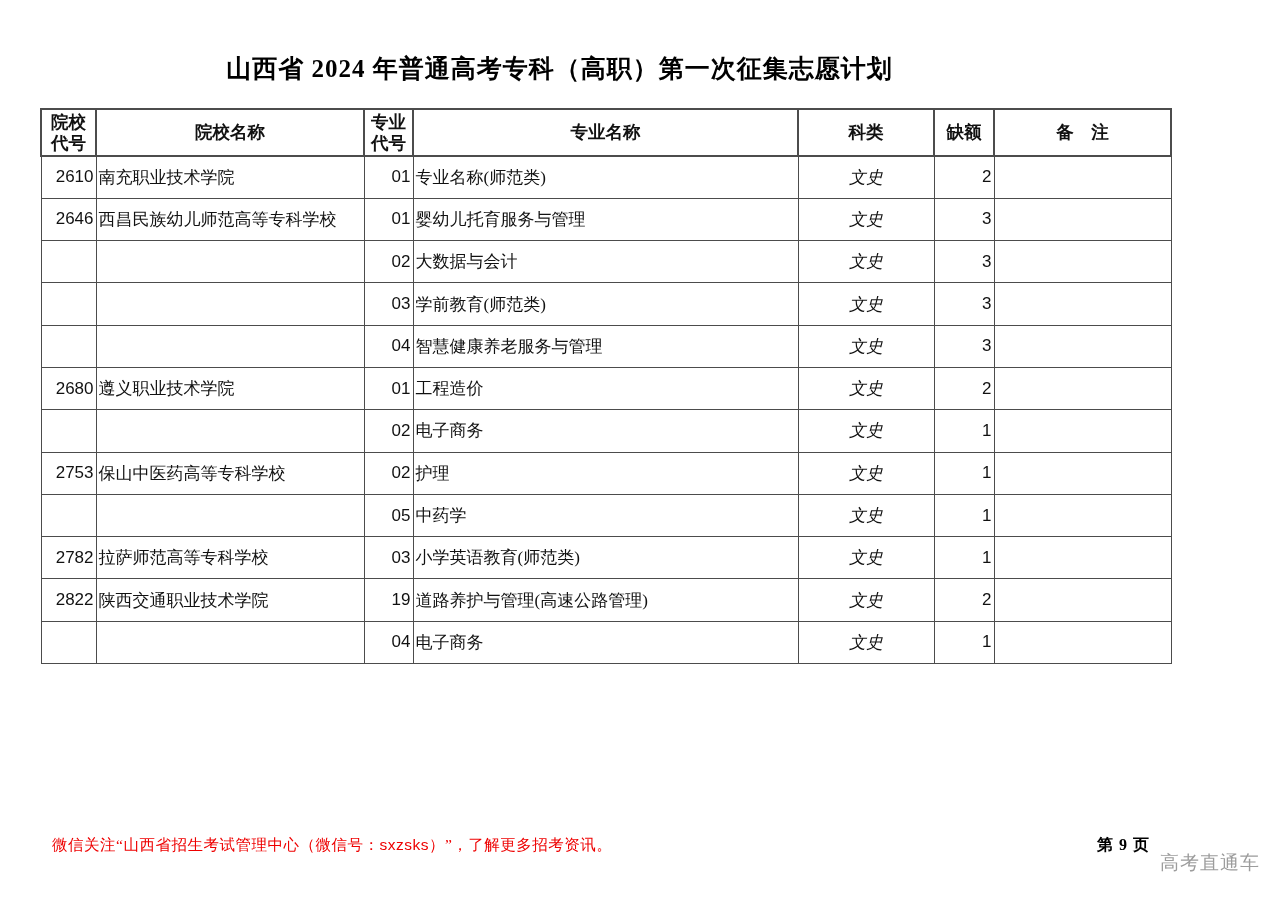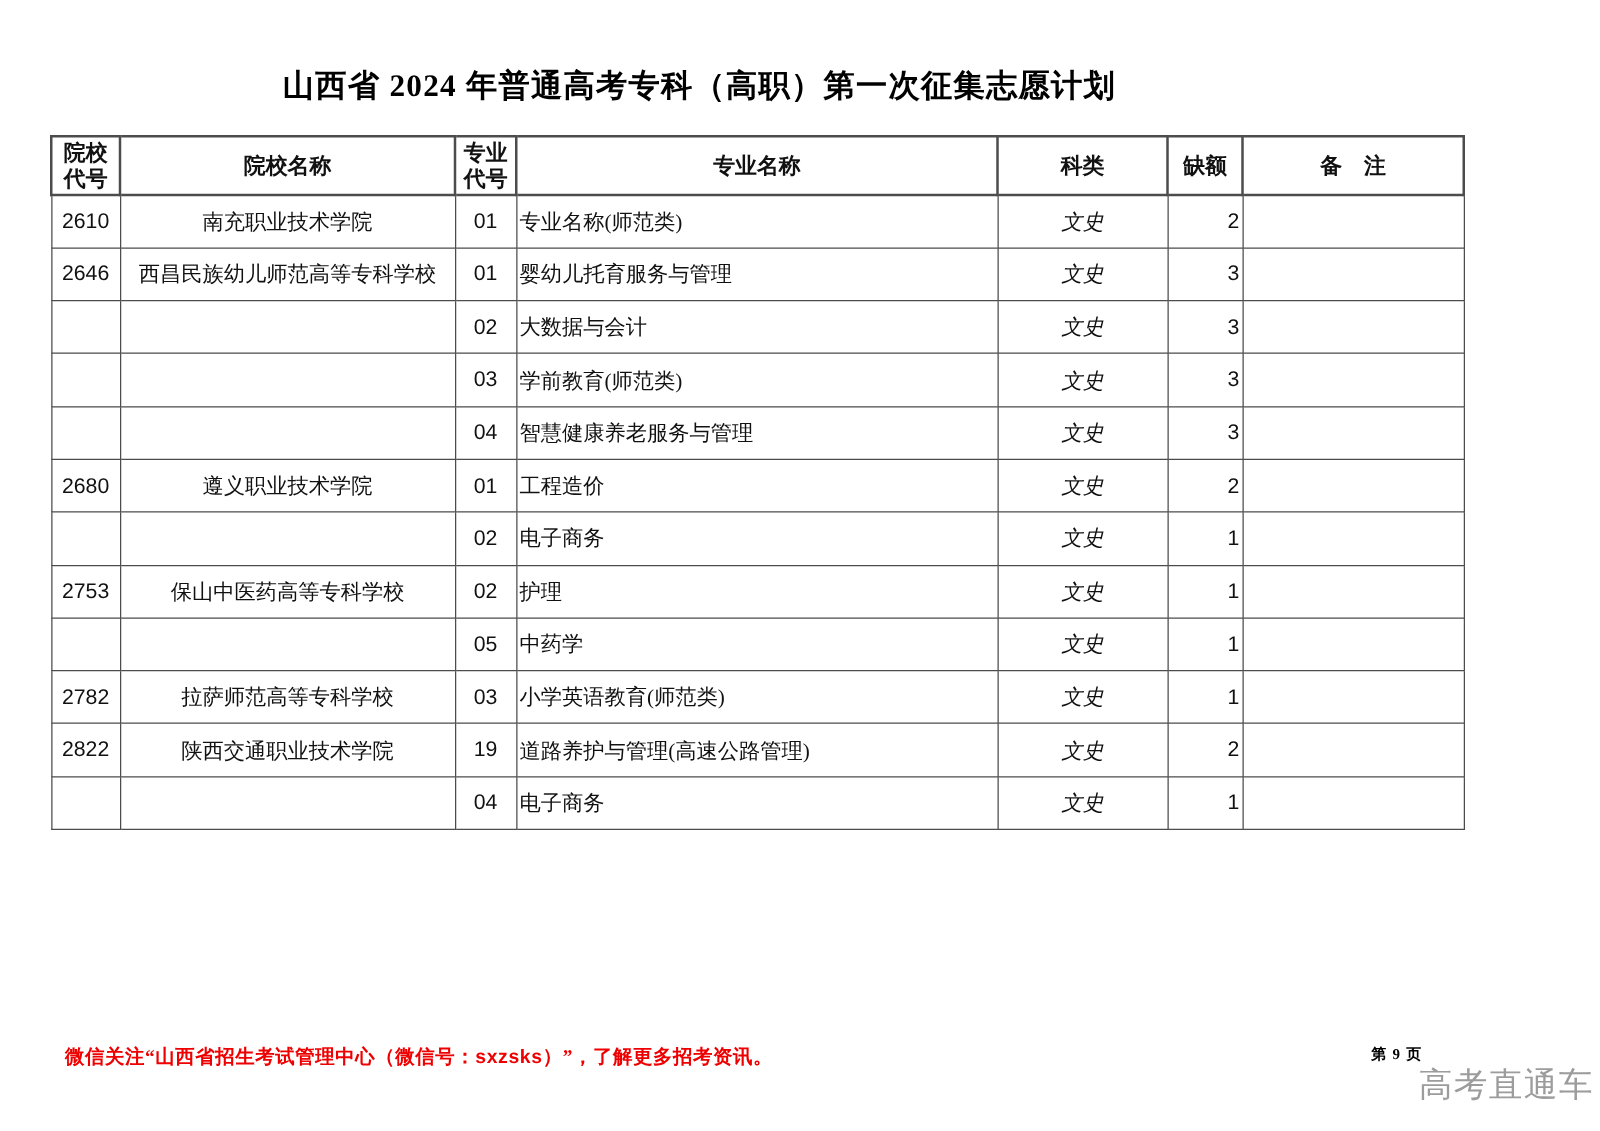--- a/index.html
+++ b/index.html
@@ -46,56 +46,56 @@
   table.plan td{
     border:1.6px solid var(--border);
     font-size:17px;
     vertical-align:middle;
     height:42.3px;
     padding:0 2px;
     overflow:hidden;
     white-space:nowrap;
   }
   td.code, td.mcode{
-    text-align:center;
+    text-align:right;
     font-family:"Liberation Sans","DejaVu Sans",sans-serif;
     font-size:16px;
   }
-  td.school{text-align:center;padding-left:7px;}
+  td.school{text-align:left;padding-left:7px;}
   td.major{text-align:left;padding-left:10px;}
   td.category{text-align:center;font-style:italic;}
   td.vacancy{
     text-align:right;
     padding-right:5px;
     font-family:"Liberation Sans","DejaVu Sans",sans-serif;
     font-size:16px;
   }
   .footer-notice{
     position:absolute;
     left:52px;top:835px;
     font-size:15.5px;
-    font-weight:700;
+    font-weight:400;
     color:var(--red);
     letter-spacing:0.5px;
   }
   .footer-notice .wechat-id{
     font-family:"Liberation Sans","DejaVu Sans",sans-serif;
   }
   .page-number{
     position:absolute;
     left:1097px;top:835px;
-    font-size:12px;
+    font-size:16px;
     font-weight:700;
     color:#000;
     letter-spacing:1px;
   }
   .watermark{
     position:absolute;
-    left:1135px;top:850px;
-    font-size:27px;
+    left:1160px;top:850px;
+    font-size:19px;
     color:var(--watermark);
     letter-spacing:1px;
     font-weight:400;
   }
 </style>
 </head>
 <body>
 
 <div class="page-title">山西省 2024 年普通高考专科（高职）第一次征集志愿计划</div>
 

